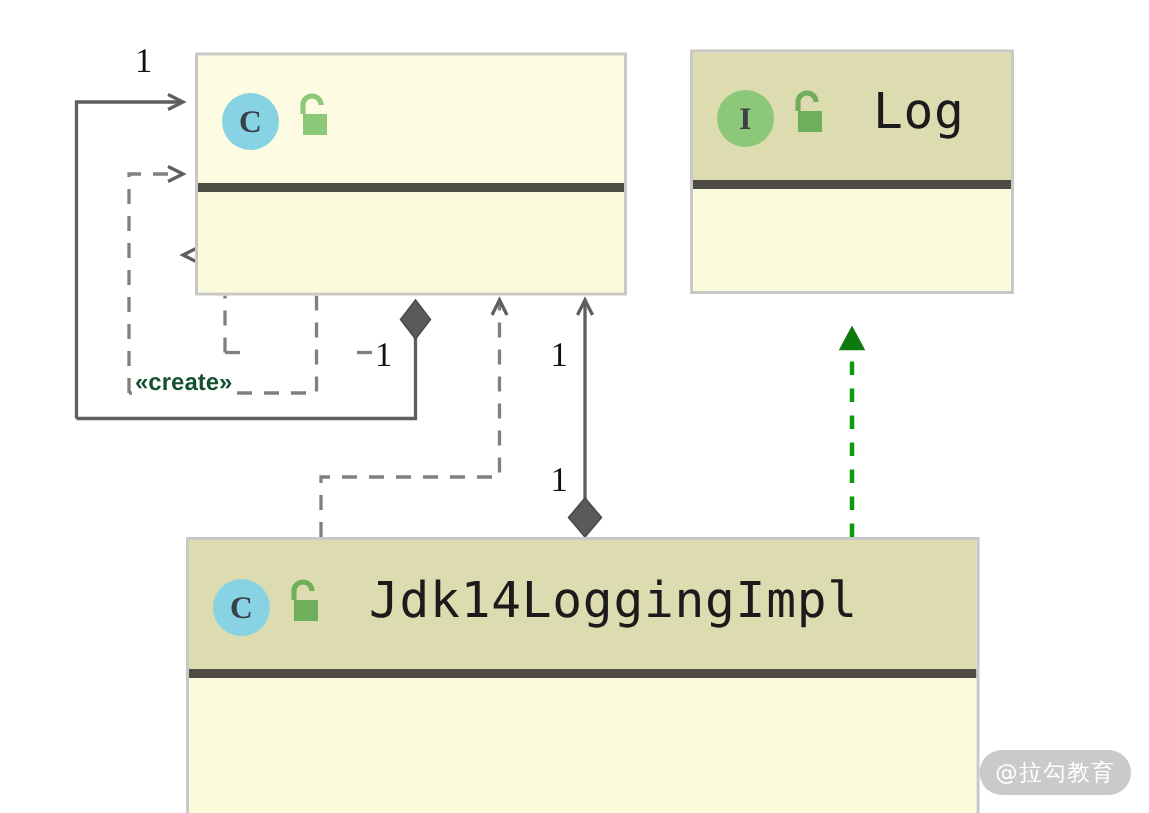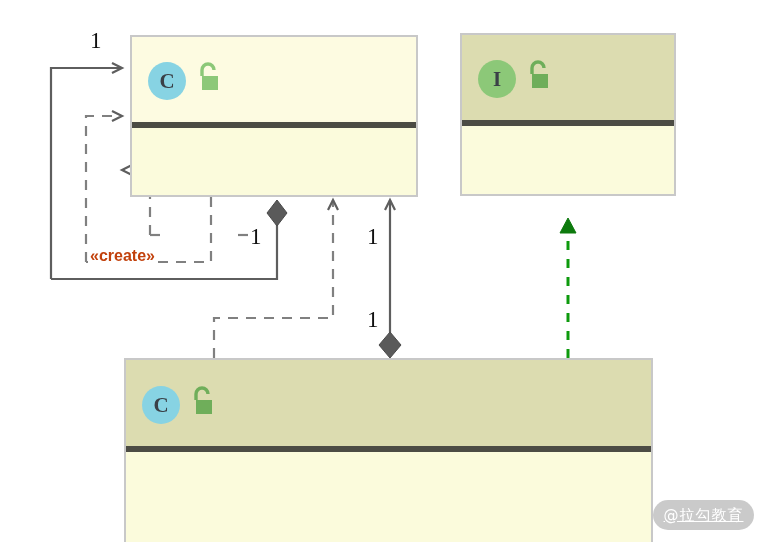--- a/index.html
+++ b/index.html
@@ -75,39 +75,38 @@
     font-family: "Liberation Serif", serif;
     font-size: 23px;
     color: #111111;
     z-index: 6;
   }
   .create-label {
     position: absolute;
     font-family: "Liberation Sans", sans-serif;
     font-size: 16px;
     font-weight: 700;
-    color: #c2410c;
+    color: #14532d;
     background: #ffffff;
     padding: 0 2px;
     z-index: 7;
     white-space: nowrap;
   }
   .watermark {
     position: absolute;
     display: flex;
     align-items: center;
     justify-content: center;
     background: rgba(170,170,170,0.62);
     border-radius: 16px;
     color: #ffffff;
     font-family: "DejaVu Sans", sans-serif;
     font-size: 15px;
     letter-spacing: 1px;
     z-index: 20;
-    text-decoration: underline;
   }
 </style>
 </head>
 <body>
 
 <svg id="canvas" viewBox="0 0 766 542" xmlns="http://www.w3.org/2000/svg">
   <defs>
     <marker id="openArrowGray" markerWidth="14" markerHeight="14" refX="11" refY="6" orient="auto" markerUnits="userSpaceOnUse">
       <path d="M1,1 L11,6 L1,11" fill="none" stroke="#5e5e5e" stroke-width="2.2"></path>
     </marker>
@@ -166,34 +165,36 @@
 
 <div class="uml-box" style="left:460px; top:33px; width:216px; height:163px;">
   <div class="uml-header olive" style="height:85px;">
     <div class="badge-circle badge-iface" style="left:16px; top:25px; width:38px; height:38px; font-size:21px;">
       <span>I</span>
     </div>
     <svg class="lock-icon" style="left:62px; top:25px;" width="28" height="32" viewBox="0 0 28 32">
       <path d="M8,14 L8,8 A6,6 0 0 1 20,8" fill="none" stroke="#6fae5a" stroke-width="3.4"></path>
       <rect x="8" y="14" width="16" height="14" fill="#6fae5a"></rect>
     </svg>
+    <div class="cls-title" style="left:120px; top:19px; font-size:33px;">Log</div>
   </div>
   <div class="uml-divider" style="top:85px;"></div>
   <div class="uml-body" style="top:91px; bottom:0;"></div>
 </div>
 
 <div class="uml-box" style="left:124px; top:358px; width:529px; height:190px;">
   <div class="uml-header olive" style="height:86px;">
     <div class="badge-circle badge-class" style="left:16px; top:26px; width:38px; height:38px; font-size:21px;">
       <span>C</span>
     </div>
     <svg class="lock-icon" style="left:62px; top:26px;" width="28" height="32" viewBox="0 0 28 32">
       <path d="M8,14 L8,8 A6,6 0 0 1 20,8" fill="none" stroke="#6fae5a" stroke-width="3.4"></path>
       <rect x="8" y="14" width="16" height="14" fill="#6fae5a"></rect>
     </svg>
+    <div class="cls-title" style="left:120px; top:20px; font-size:33px;">Jdk14LoggingImpl</div>
   </div>
   <div class="uml-divider" style="top:86px;"></div>
   <div class="uml-body" style="top:92px; bottom:0;"></div>
 </div>
 
 <div class="mult-label" style="left:90px; top:28px;">1</div>
 <div class="mult-label" style="left:250px; top:224px;">1</div>
 <div class="mult-label" style="left:367px; top:224px;">1</div>
 <div class="mult-label" style="left:367px; top:307px;">1</div>
 

